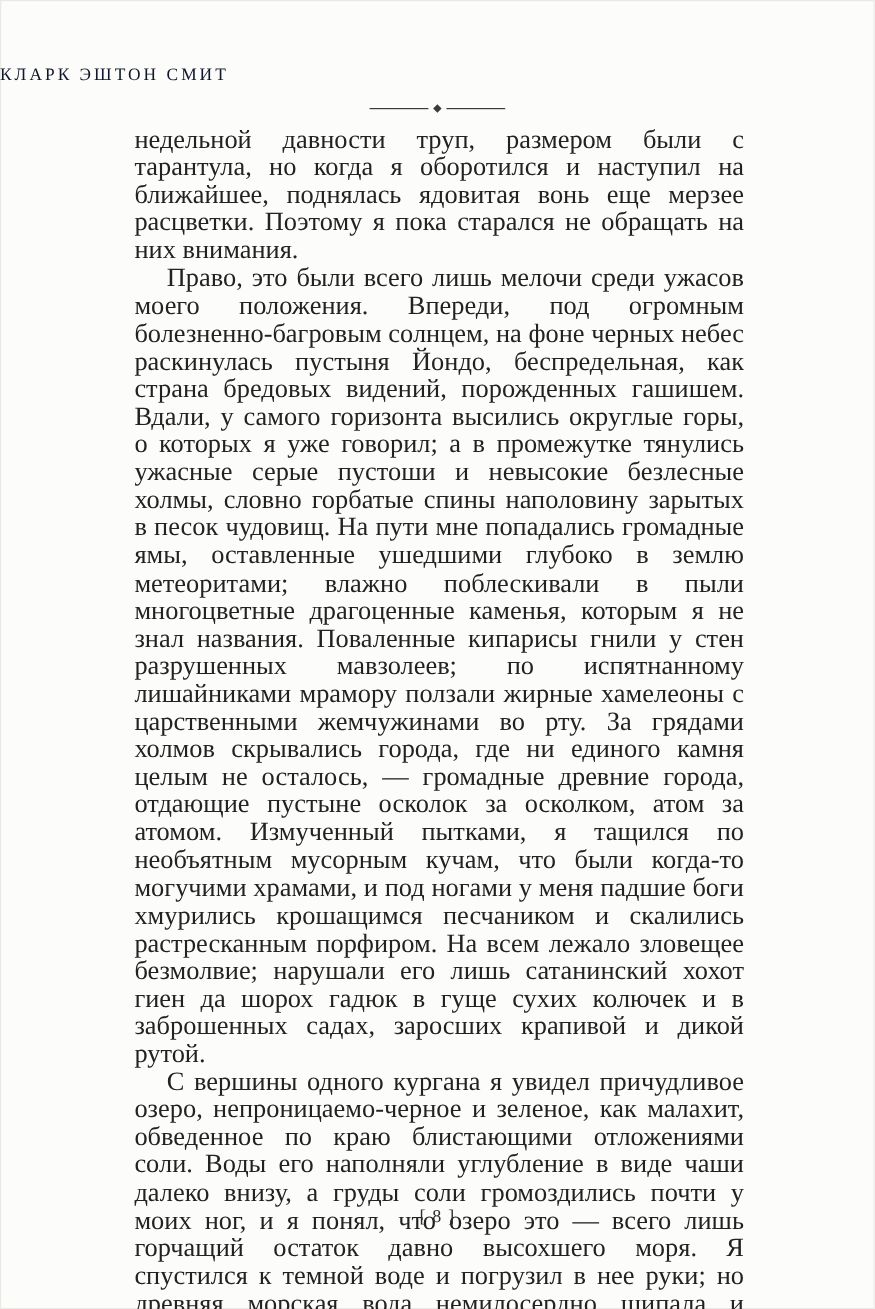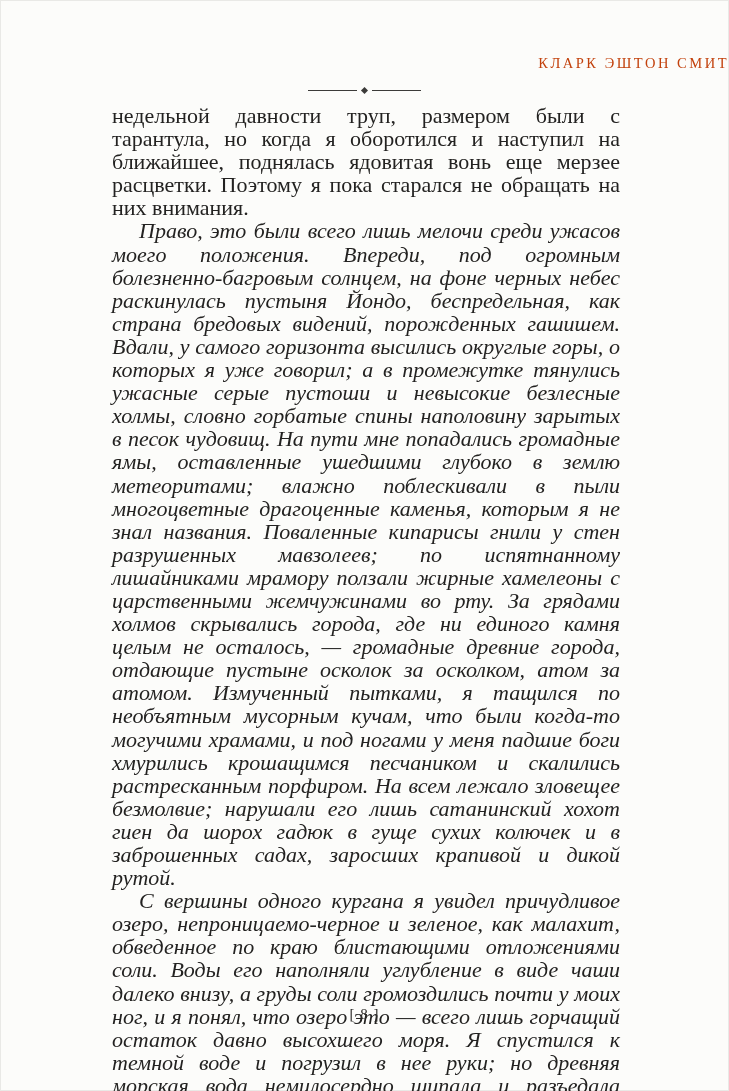--- a/index.html
+++ b/index.html
@@ -15,24 +15,24 @@
     box-shadow: inset 0 0 0 1px #e9e9e6;
     font-family: "Liberation Serif", "DejaVu Serif", serif;
     color: #242322;
     overflow: hidden;
   }
   .running-head {
     position: absolute;
     top: 55px;
     left: 0;
     width: 100%;
-    text-align: right;
+    text-align: left;
     font-size: 14.5px;
     letter-spacing: 2.5px;
-    color: #c2410c;
+    color: #0f172a;
     white-space: nowrap;
   }
   .ornament-divider {
     position: absolute;
     top: 86px;
     left: 0;
     width: 100%;
     height: 8px;
     display: flex;
     justify-content: center;
@@ -61,21 +61,20 @@
     text-align: justify;
     color: #232221;
   }
   .para {
     margin: 0;
     hyphens: auto;
     -webkit-hyphens: auto;
   }
   .para.indent {
     text-indent: 27px;
-    font-style: italic;
   }
   .folio {
     position: absolute;
     top: 1006px;
     left: 0;
     width: 100%;
     text-align: center;
     font-size: 15px;
     letter-spacing: 1px;
     color: #2e2d2b;

